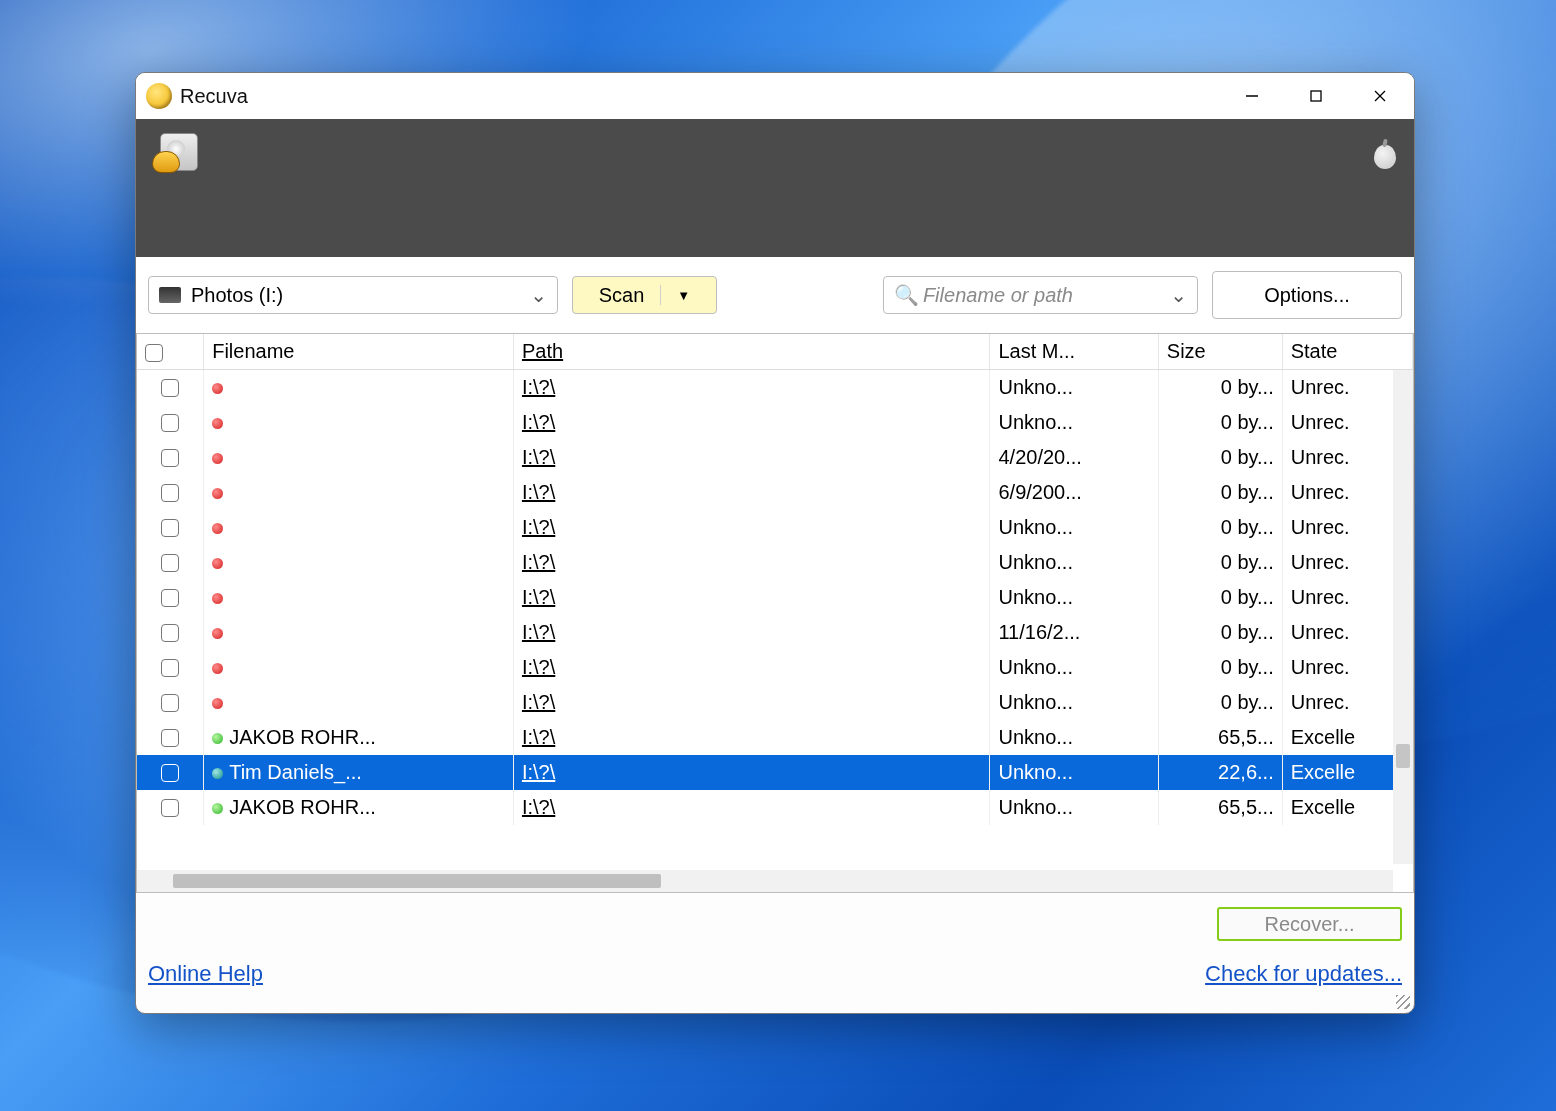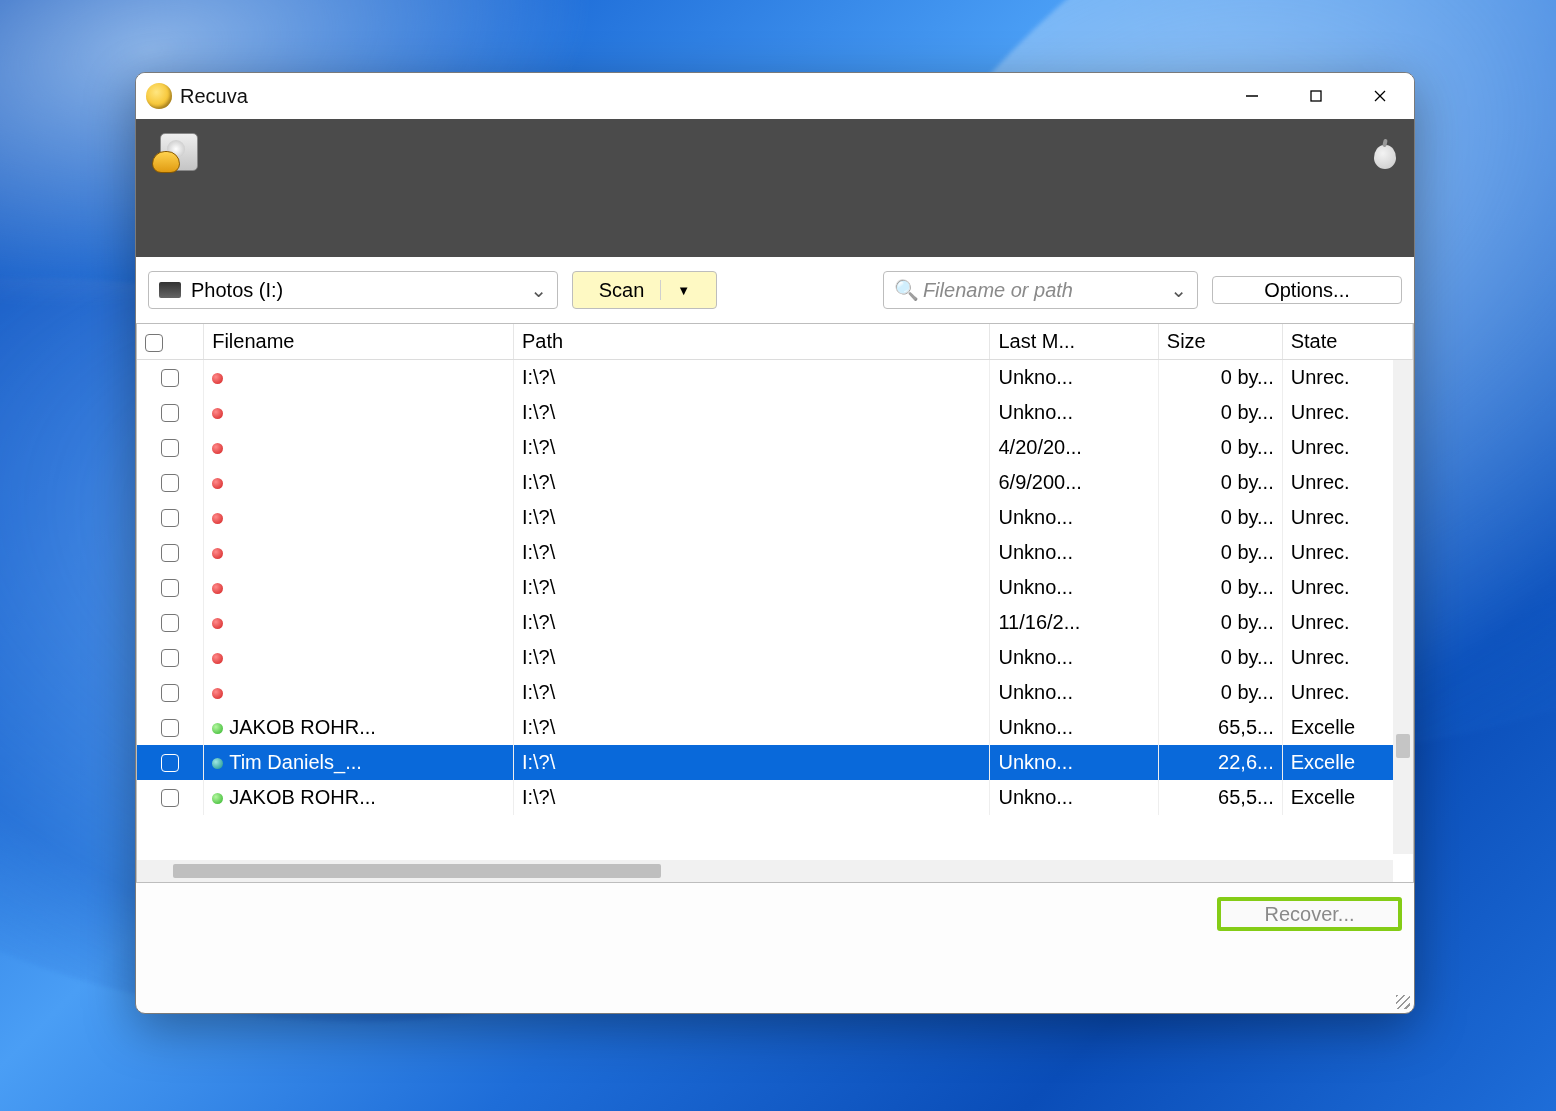--- a/index.html
+++ b/index.html
@@ -66,33 +66,33 @@
 .drive-select .chev{margin-left:auto;color:#555;}
 .scan-btn{flex:0 0 145px;height:38px;border:1px solid #bdbdbd;border-radius:4px;background:#fef9c3;
   display:flex;align-items:center;justify-content:center;gap:16px;font-size:20px;}
 .scan-btn .sep{width:1px;height:20px;background:#cfcfcf;}
 .scan-btn .dd{font-size:13px;}
 .spacer{flex:1;}
 .search-box{flex:0 0 315px;height:38px;border:1px solid #bdbdbd;border-radius:4px;background:#fff;
   display:flex;align-items:center;padding:0 10px;color:#8a8a8a;font-size:20px;font-style:italic;}
 .search-box .mag{font-style:normal;opacity:.6;margin-right:4px;}
 .search-box .chev{margin-left:auto;font-style:normal;color:#555;}
-.options-btn{flex:0 0 190px;height:28px;border:1px solid #bdbdbd;border-radius:4px;background:#fff;
+.options-btn{flex:0 0 190px;height:48px;border:1px solid #bdbdbd;border-radius:4px;background:#fff;
   display:flex;align-items:center;justify-content:center;font-size:20px;}
 
 
 .main{display:flex;gap:18px;padding:0 0;justify-content:center;}
 .table-wrap{flex:1;border:1px solid #bdbdbd;height:560px;position:relative;overflow:hidden;background:#fff;}
 .tbl{width:100%;border-collapse:collapse;font-size:20px;table-layout:fixed;}
 .tbl th{text-align:left;font-weight:400;padding:6px 8px;border-bottom:1px solid #dcdcdc;border-right:1px solid #e6e6e6;
   background:#fff;white-space:nowrap;overflow:hidden;text-overflow:ellipsis;}
 .tbl td{padding:3px 8px;border-right:1px solid #eee;white-space:nowrap;overflow:hidden;text-overflow:ellipsis;height:35px;}
 .col-chk{width:42px;text-align:center;}
 .col-fn{width:195px;}
-.col-path{width:300px;}
+.col-path{width:300px;text-decoration:underline;}
 .col-lm{width:106px;}
 .col-size{width:78px;text-align:right;}
 .col-state{width:82px;}
 .chk{width:18px;height:18px;border:1.5px solid #767676;border-radius:4px;display:inline-block;vertical-align:middle;}
 .status-dot{width:11px;height:11px;border-radius:50%;display:inline-block;vertical-align:middle;margin-right:6px;}
 .status-red{background:radial-gradient(circle at 35% 35%,#ff8a8a,#d32020);}
 .status-green{background:radial-gradient(circle at 35% 35%,#b4f7a1,#2fb327);}
 .status-teal{background:radial-gradient(circle at 35% 35%,#9fe7e3,#148f8a);}
 tr.selected td{background:#0969da;color:#fff;}
 tr.selected .chk{border-color:#fff;}
@@ -116,21 +116,21 @@
   background:linear-gradient(#3e4a35,#2e3827);}
 .hill-fore{position:absolute;left:-60px;right:-60px;top:58%;height:60%;border-radius:50% 50% 0 0/25% 25% 0 0;
   background:linear-gradient(#5d7a42,#3e5530 60%,#2a3a20);}
 .grass{position:absolute;inset:72% 0 0 0;background:linear-gradient(#6a8f4a,#3d5a2c);}
 .path{position:absolute;left:46%;top:48%;width:8px;height:52%;background:linear-gradient(#bfb79a,#8a856c);
   transform:perspective(200px) rotateX(40deg);}
 .fgrock{position:absolute;inset:88% 0 0 0;background:linear-gradient(#5a5348,#2e2a22);}
 
 
 .status-line{padding:14px 12px 6px 12px;font-size:20px;display:flex;align-items:center;gap:12px;}
-.recover-btn{margin-left:auto;width:185px;height:34px;border:4px solid #84cc16;border-radius:3px;
+.recover-btn{margin-left:auto;width:185px;height:34px;border:2px solid #84cc16;border-radius:3px;
   background:#fafafa;color:#8a8a8a;font-size:20px;display:flex;align-items:center;justify-content:center;}
 .footer-links{display:flex;justify-content:space-between;padding:14px 12px 10px 12px;font-size:22px;}
 .footer-links a{color:#1453c7;text-decoration:underline;cursor:pointer;}
 .grip{position:absolute;right:4px;bottom:4px;width:14px;height:14px;
   background:repeating-linear-gradient(135deg,#999 0 2px,transparent 2px 5px);}
 </style>
 </head>
 <body>
 
 <div class="bg-swirl s1"></div>
@@ -321,15 +321,19 @@
     </div>
 
   </div>
 
   <div class="status-line">
     <div class="recover-btn">
       <span>Recover...</span>
     </div>
   </div>
 
+  <div class="footer-links">
+    <a>Online Help</a>
+    <a>Check for updates...</a>
+  </div>
 
   <div class="grip"></div>
 </div>
 
 </body></html>

